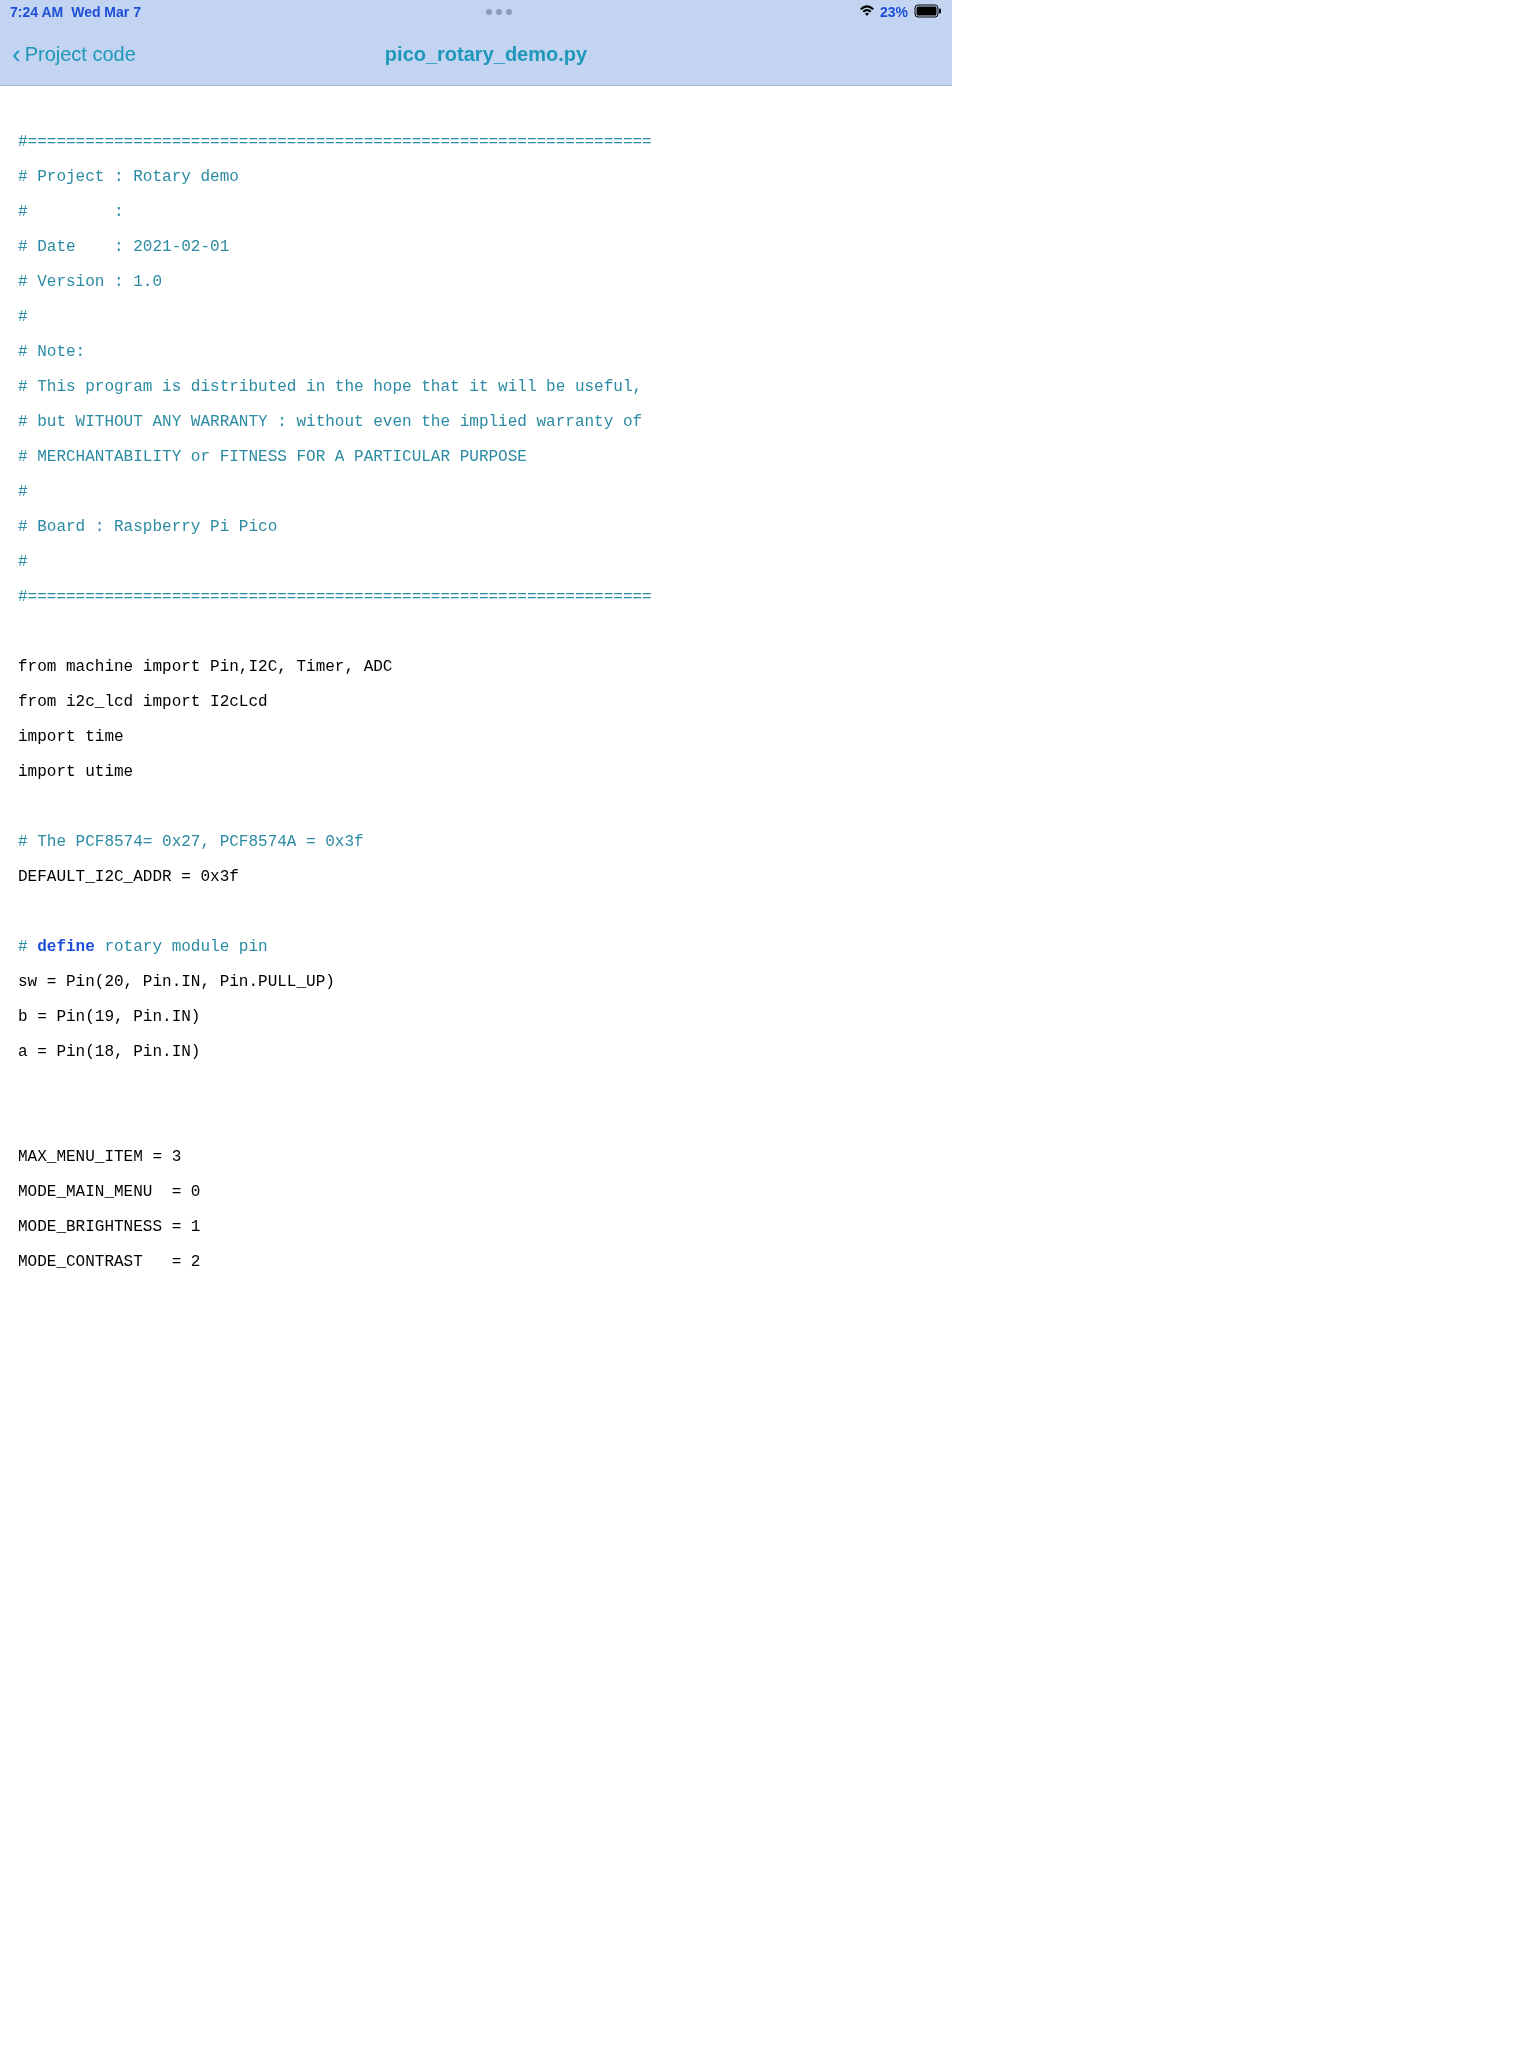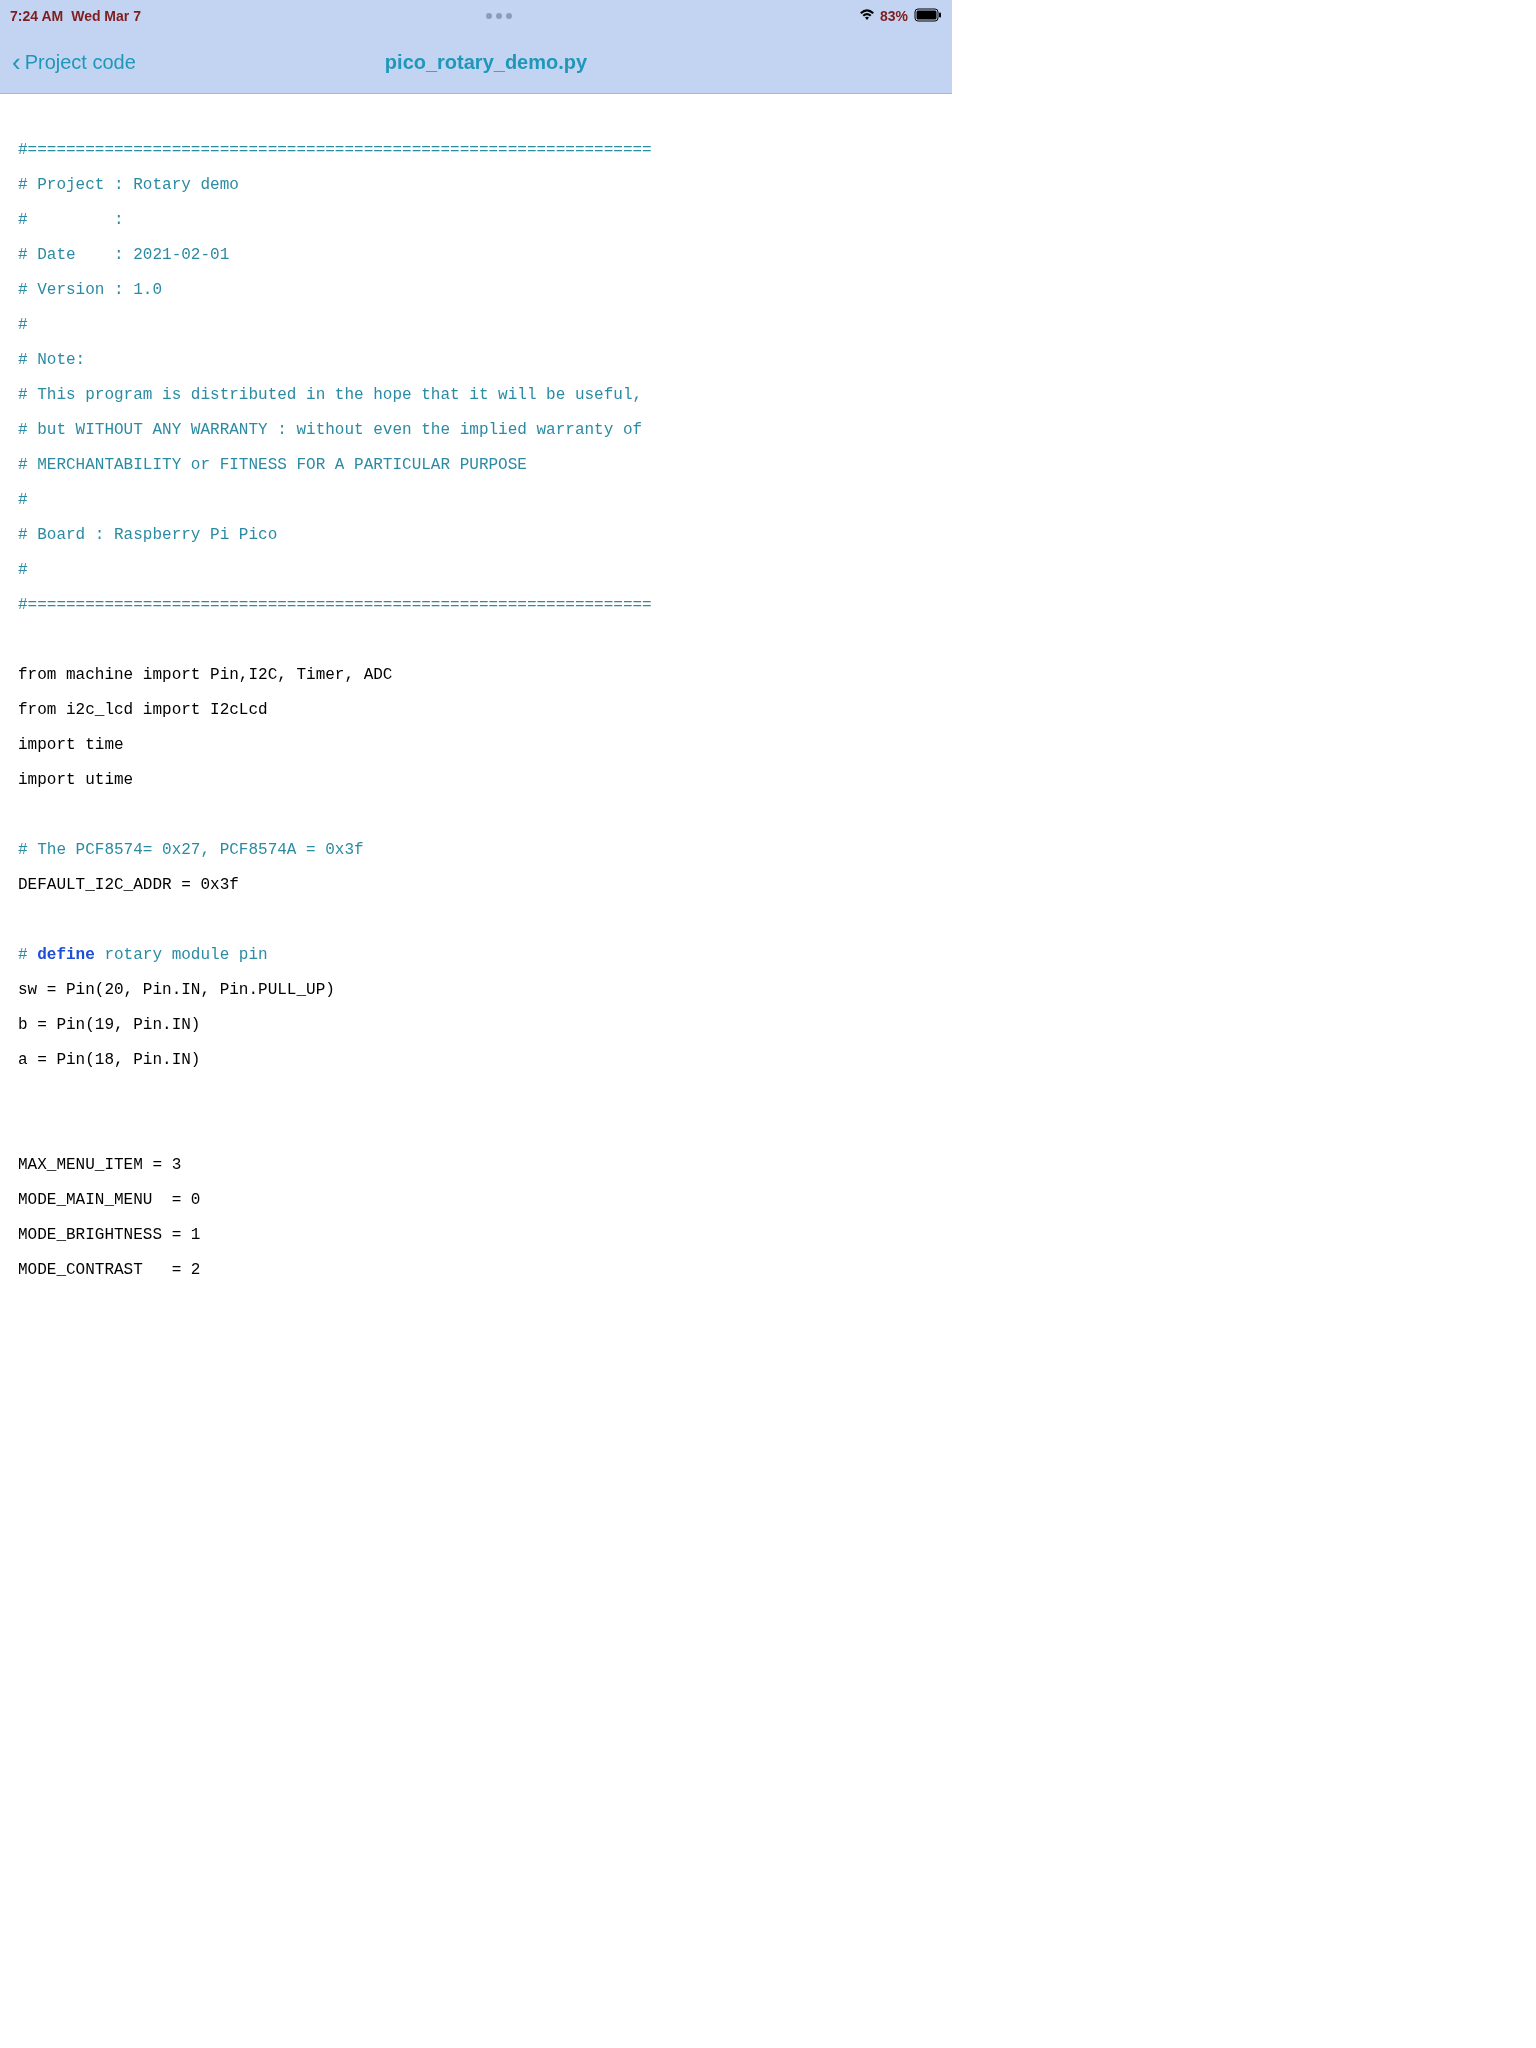--- a/index.html
+++ b/index.html
@@ -11,24 +11,24 @@
       font-family: -apple-system, BlinkMacSystemFont, "Helvetica Neue", sans-serif;
       width: 952px;
       background: #fff;
     }
     .status-bar {
       background: #c2d4f2;
       height: 24px;
       display: flex;
       align-items: center;
       justify-content: space-between;
-      padding: 16px 10px;
+      padding: 8px 10px;
       font-size: 14px;
       font-weight: 600;
-      color: #7f1d1d;
+      color: #1d4ed8;
     }
     .status-left {
       display: flex;
       gap: 8px;
     }
     .status-center {
       display: flex;
       gap: 4px;
       align-items: center;
     }
@@ -114,21 +114,21 @@
     <span class="dot"></span>
     <span class="dot"></span>
     <span class="dot"></span>
   </div>
   <div class="status-right">
     <span class="wifi-icon">
       <svg width="18" height="14" viewBox="0 0 18 14">
           <path d="M9 12 L7 9.5 Q9 8 11 9.5 Z M4.5 7 Q9 3 13.5 7 L12 8.5 Q9 6 6 8.5 Z M2 4.5 Q9 -2 16 4.5 L14.5 6 Q9 1 3.5 6 Z" fill="#000"></path>
         </svg>
     </span>
-    <span>83%</span>
+    <span>23%</span>
     <span class="battery-icon">
       <svg width="28" height="14" viewBox="0 0 28 14">
           <rect x="1" y="1" width="23" height="12" rx="3" fill="none" stroke="#000" stroke-width="1"></rect>
           <rect x="2.5" y="2.5" width="20" height="9" rx="1.5" fill="#000"></rect>
           <rect x="25" y="4.5" width="2" height="5" rx="1" fill="#000"></rect>
         </svg>
     </span>
   </div>
 </div>
 

